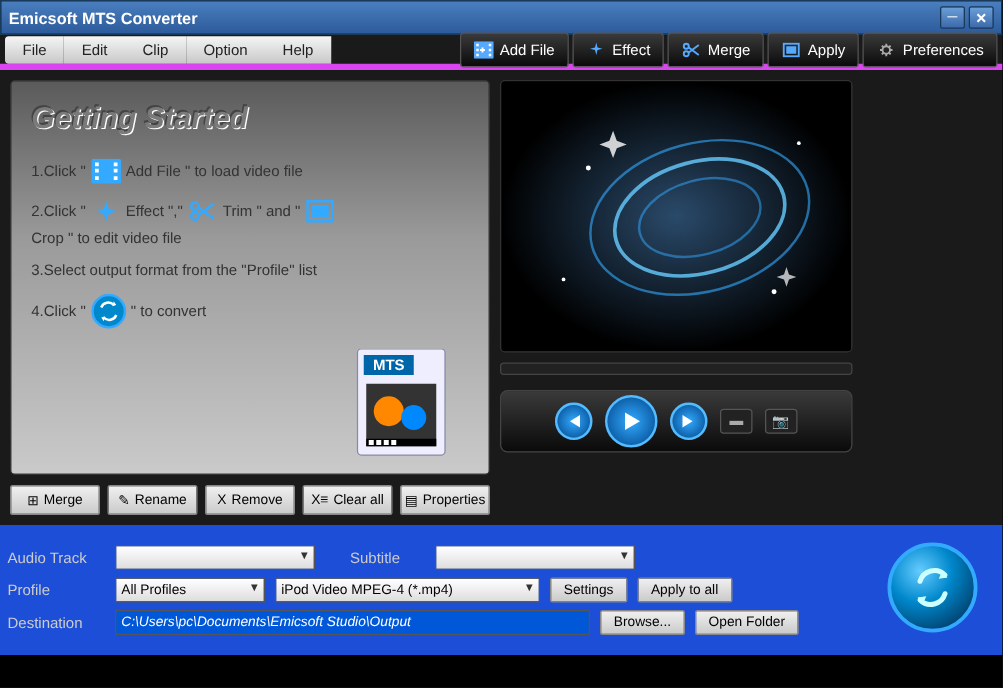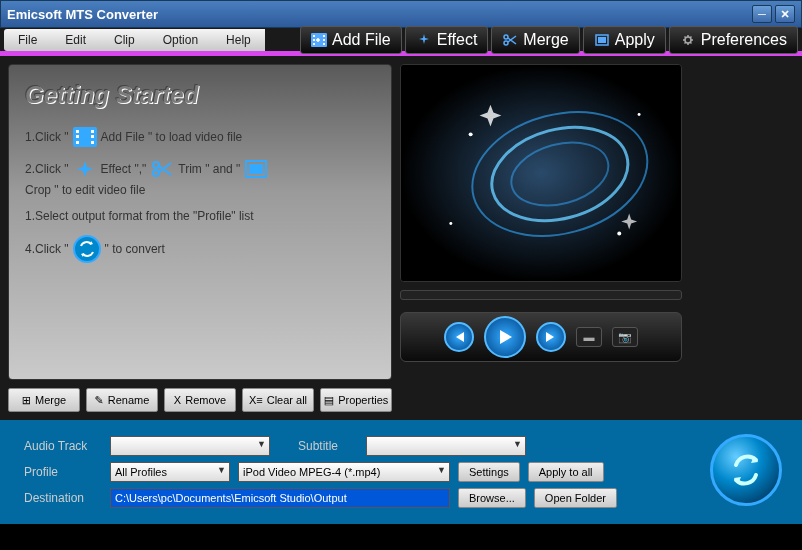--- a/index.html
+++ b/index.html
@@ -8,21 +8,21 @@
 .titlebar { height: 28px; background: linear-gradient(#4a7fbf, #2d5a9a); display: flex; align-items: center; padding: 0 6px; color: #fff; font-size: 13px; font-weight: bold; border: 1px solid #1a3a5a; }
 .titlebar-title { flex: 1; }
 .titlebar-buttons { display: flex; gap: 3px; }
 .win-btn { width: 20px; height: 18px; background: linear-gradient(#6a9fd8,#3d6aaa); border: 1px solid #1a3a5a; border-radius: 2px; display: flex; align-items: center; justify-content: center; cursor: pointer; font-size: 11px; color: #fff; }
 
 .menubar { height: 28px; display: flex; align-items: center; background: #1a1a1a; padding: 0 4px; gap: 4px; border-bottom: 5px solid #d946ef; }
 .menu-items { display: flex; gap: 0; }
 .menu-item { padding: 4px 14px; font-size: 12px; color: #222; background: linear-gradient(#f5f5f5,#c8c8c8); cursor: pointer; }
 .menu-item:first-child { border-radius: 3px 0 0 3px; }
 .toolbar { display: flex; gap: 3px; margin-left: auto; }
-.tool-btn { height: 28px; padding: 0 10px; background: linear-gradient(#3a3a3a,#0a0a0a); border: 1px solid #555; border-radius: 3px; color: #fff; font-size: 16px; display: flex; align-items: center; gap: 5px; cursor: pointer; }
+.tool-btn { height: 28px; padding: 0 10px; background: linear-gradient(#3a3a3a,#0a0a0a); border: 1px solid #555; border-radius: 3px; color: #fff; font-size: 12px; display: flex; align-items: center; gap: 5px; cursor: pointer; }
 .tb-icon { width: 16px; height: 14px; display: inline-block; }
 
 .main-area { display: flex; padding: 8px; gap: 8px; background: #1a1a1a; }
 .left-panel { width: 384px; }
 .guide-box { height: 316px; background: linear-gradient(180deg,#5a5a5a 0%,#9a9a9a 40%,#cacaca 100%); border: 1px solid #333; border-radius: 4px; padding: 16px; color: #333; font-size: 12px; position: relative; }
 .guide-title { font-size: 24px; font-weight: bold; color: #7a7a7a; text-shadow: 1px 1px 0 #fff, -1px -1px 0 #444; font-style: italic; margin-bottom: 18px; }
 .guide-step { margin: 12px 0; display: flex; align-items: center; gap: 4px; flex-wrap: wrap; font-size: 12px; }
 .step-icon { width: 24px; height: 20px; display: inline-block; vertical-align: middle; }
 .mts-graphic { position: absolute; right: 20px; bottom: 10px; width: 90px; height: 90px; }
 
@@ -34,21 +34,21 @@
 .preview svg { width: 100%; height: 100%; }
 
 .progress { height: 10px; background: #222; border: 1px solid #444; border-radius: 3px; margin: 8px 0 12px; position: relative; }
 .progress-fill { width: 0%; height: 100%; background: linear-gradient(#3af,#06c); }
 
 .player-controls { height: 50px; background: linear-gradient(#3a3a3a,#0a0a0a); border: 1px solid #444; border-radius: 6px; display: flex; align-items: center; justify-content: center; gap: 10px; }
 .pc-btn { width: 30px; height: 30px; border-radius: 50%; background: radial-gradient(#3af,#048); border: 2px solid #5bf; display: flex; align-items: center; justify-content: center; cursor: pointer; color: #fff; }
 .pc-btn.play { width: 42px; height: 42px; }
 .pc-aux { width: 26px; height: 20px; background: #222; border: 1px solid #555; border-radius: 3px; cursor: pointer; display: flex; align-items: center; justify-content: center; color: #aaa; font-size: 11px; }
 
-.bottom-area { padding: 10px 24px; background: #0369a1; color: #ccc; font-size: 12px; position: relative; }
+.bottom-area { padding: 10px 6px; background: #1d4ed8; color: #ccc; font-size: 12px; position: relative; }
 .form-row { display: flex; align-items: center; gap: 8px; margin: 6px 0; }
 .form-label { width: 78px; font-size: 12px; }
 .select-box, .text-input { height: 20px; background: #fff; border: 1px solid #555; font-size: 11px; padding: 0 4px; color: #000; }
 .select-box { appearance: none; background: linear-gradient(#fff,#ddd); padding-right: 16px; position: relative; }
 .select-wrap { position: relative; display: inline-block; }
 .select-wrap::after { content: "▼"; position: absolute; right: 4px; top: 3px; font-size: 9px; color: #333; pointer-events: none; }
 .sm-btn { height: 20px; padding: 0 10px; background: linear-gradient(#f0f0f0,#cacaca); border: 1px solid #888; border-radius: 2px; font-size: 11px; cursor: pointer; }
 .highlighted { background: #0058d8 !important; color: #fff !important; }
 
 .convert-btn { position: absolute; right: 20px; bottom: 18px; width: 72px; height: 72px; border-radius: 50%; background: radial-gradient(circle at 35% 30%, #6cf 0%, #08c 40%, #024 100%); border: 3px solid #3af; cursor: pointer; display: flex; align-items: center; justify-content: center; }
@@ -146,29 +146,44 @@
               <circle cx="6" cy="14" r="3" fill="none" stroke="#3af" stroke-width="2"></circle>
               <path d="M9 7l12 9M9 13l12-9" stroke="#3af" stroke-width="2"></path>
             </svg></span>
         <span>Trim " and "</span>
         <span class="step-icon"><svg viewBox="0 0 24 20">
               <rect x="2" y="2" width="20" height="16" fill="none" stroke="#3af" stroke-width="2"></rect>
               <rect x="5" y="5" width="14" height="10" fill="#3af"></rect>
             </svg></span>
         <span>Crop " to edit video file</span>
       </div>
-      <div class="guide-step">1.Select output format from the "Profile" list</div>
+      <div class="guide-step">3.Select output format from the "Profile" list</div>
       <div class="guide-step">
         <span>4.Click "</span>
         <span class="step-icon" style="width:28px;height:28px"><svg viewBox="0 0 28 28">
               <circle cx="14" cy="14" r="13" fill="#08c" stroke="#3af" stroke-width="2"></circle>
               <path d="M8 11a6 6 0 0 1 10-2M20 17a6 6 0 0 1-10 2" stroke="#fff" stroke-width="2" fill="none"></path>
               <path d="M18 6l2 3-3 1zM10 22l-2-3 3-1z" fill="#fff"></path>
             </svg></span>
         <span>" to convert</span>
+      </div>
+      <div class="mts-graphic">
+        <svg viewBox="0 0 90 90">
+            <rect x="5" y="0" width="70" height="85" fill="#eef" stroke="#88a" rx="3"></rect>
+            <rect x="10" y="5" width="40" height="16" fill="#06a"></rect>
+            <text x="30" y="17" fill="#fff" font-size="12" font-weight="bold" text-anchor="middle">MTS</text>
+            <rect x="12" y="28" width="56" height="50" fill="#333"></rect>
+            <circle cx="30" cy="50" r="12" fill="#f80"></circle>
+            <circle cx="50" cy="55" r="10" fill="#08f"></circle>
+            <rect x="12" y="72" width="56" height="6" fill="#000"></rect>
+            <rect x="14" y="73" width="4" height="4" fill="#fff"></rect>
+            <rect x="20" y="73" width="4" height="4" fill="#fff"></rect>
+            <rect x="26" y="73" width="4" height="4" fill="#fff"></rect>
+            <rect x="32" y="73" width="4" height="4" fill="#fff"></rect>
+          </svg>
       </div>
     </div>
     <div class="action-row">
       <button class="action-btn">
           <span>⊞</span>
           <span>Merge</span>
         </button>
       <button class="action-btn">
           <span>✎</span>
           <span>Rename</span>
@@ -243,21 +258,21 @@
   </div>
   <div class="form-row">
     <span class="form-label">Profile</span>
     <span class="select-wrap"><select class="select-box" style="width:120px"><option>All Profiles</option></select></span>
     <span class="select-wrap"><select class="select-box" style="width:212px"><option>iPod Video MPEG-4 (*.mp4)</option></select></span>
     <button class="sm-btn">Settings</button>
     <button class="sm-btn">Apply to all</button>
   </div>
   <div class="form-row">
     <span class="form-label">Destination</span>
-    <input class="text-input highlighted" style="width: 340px;" value="C:\Users\pc\Documents\Emicsoft Studio\Output">
+    <input class="text-input highlighted" style="width: 380px; font-style: italic;" value="C:\Users\pc\Documents\Emicsoft Studio\Output">
     <button class="sm-btn">Browse...</button>
     <button class="sm-btn">Open Folder</button>
   </div>
   <div class="convert-btn">
     <svg viewBox="0 0 40 40">
         <path d="M10 15a12 12 0 0 1 20-5M30 25a12 12 0 0 1-20 5" stroke="#cff" stroke-width="4" fill="none" stroke-linecap="round"></path>
         <path d="M28 6l4 6-7 1zM12 34l-4-6 7-1z" fill="#cff"></path>
       </svg>
   </div>
 </div>

